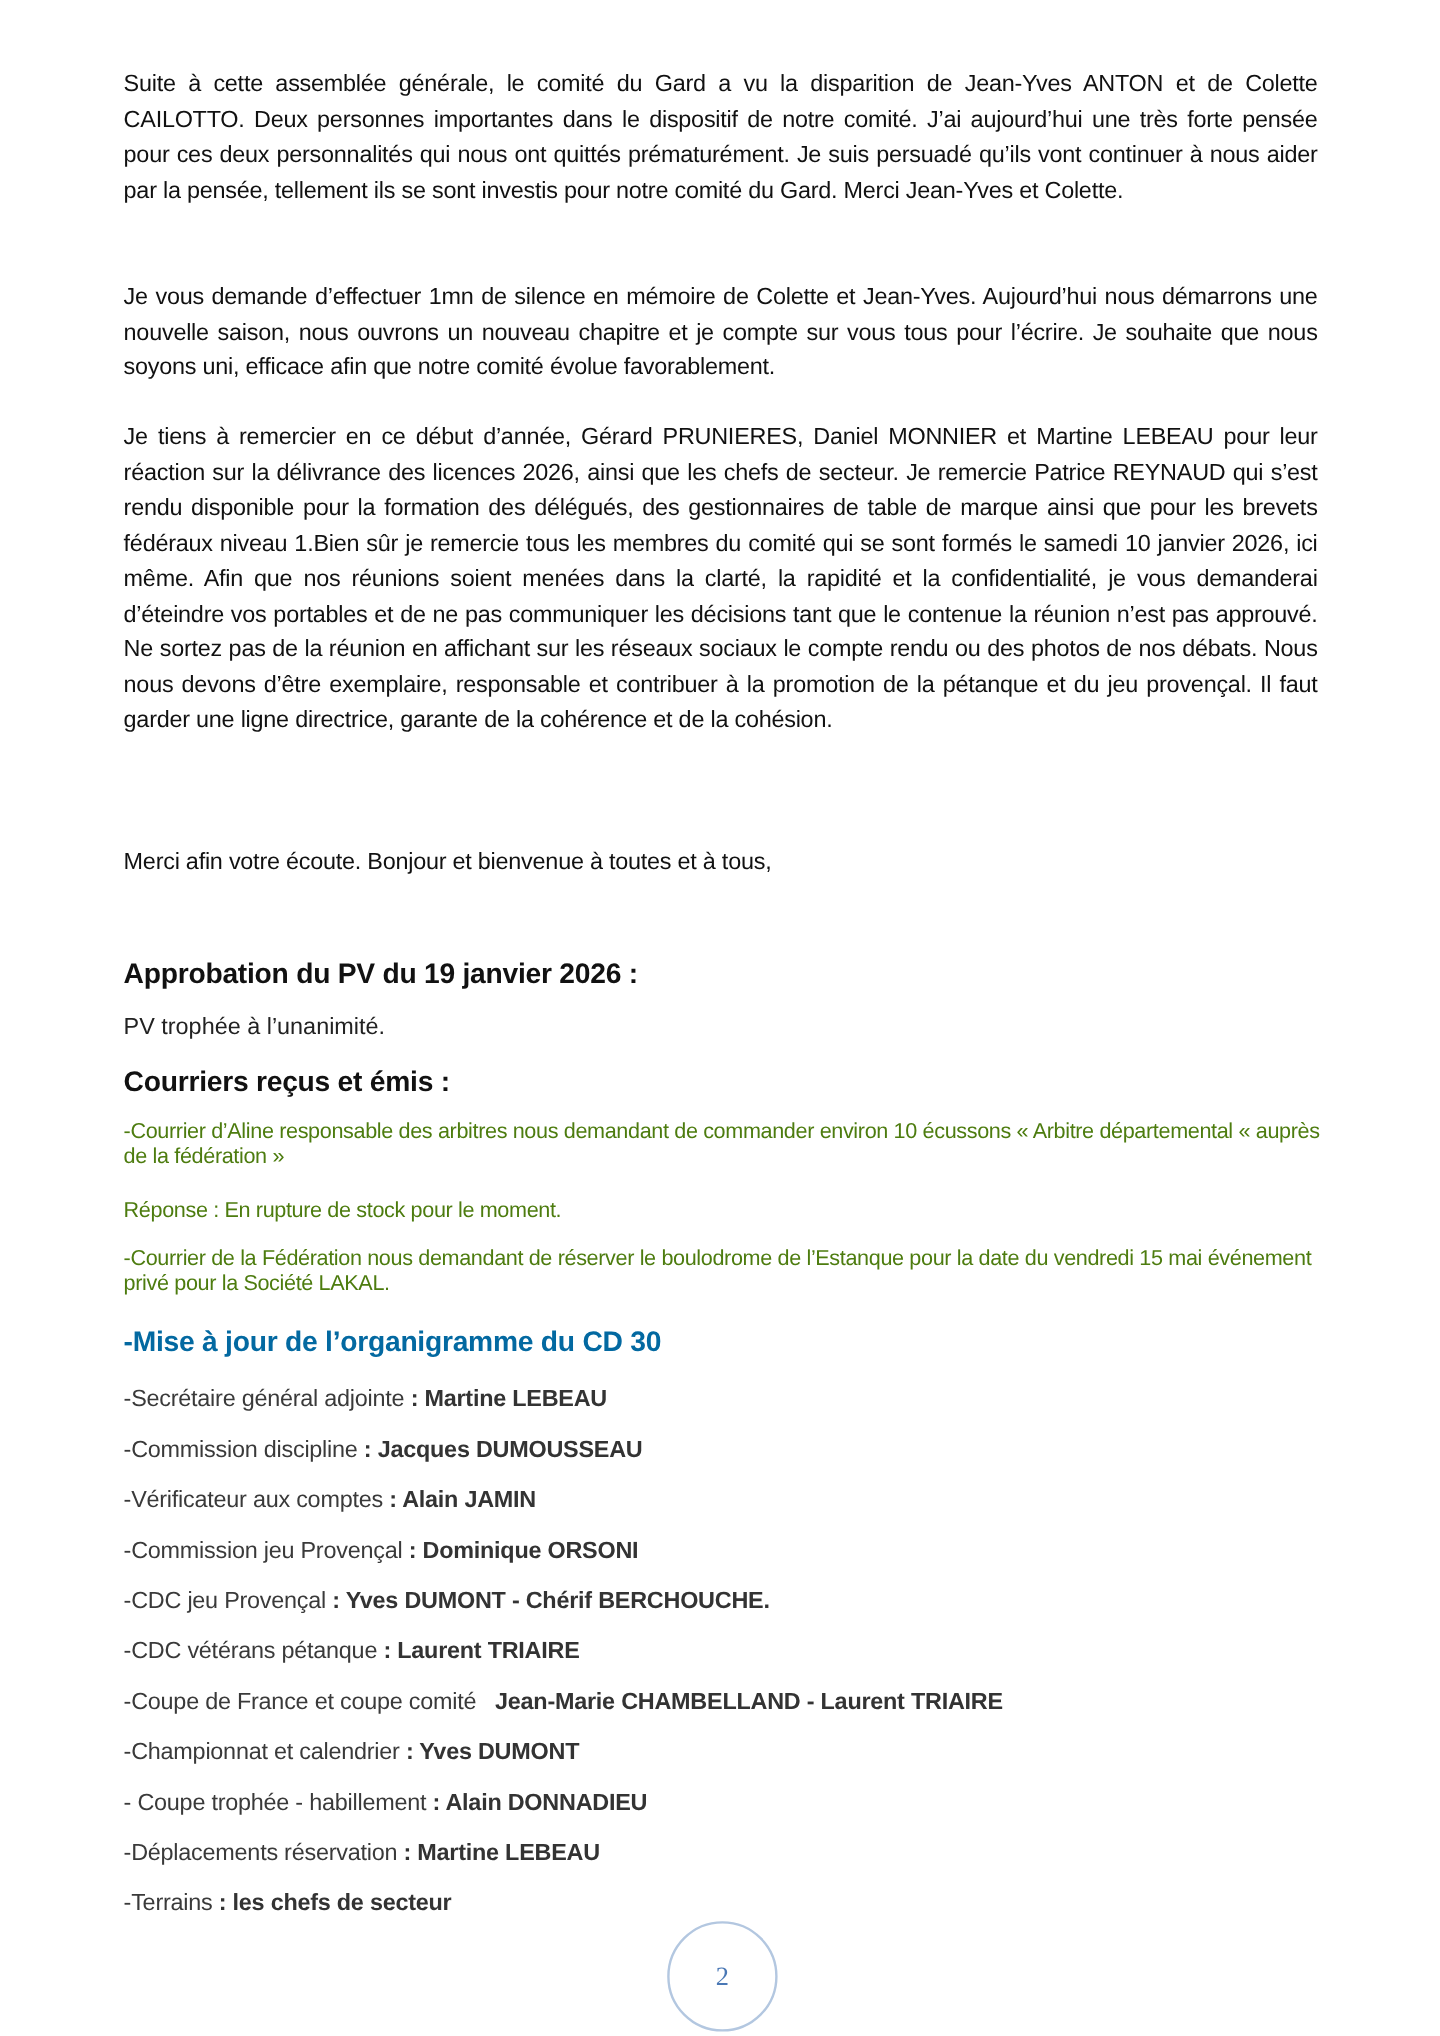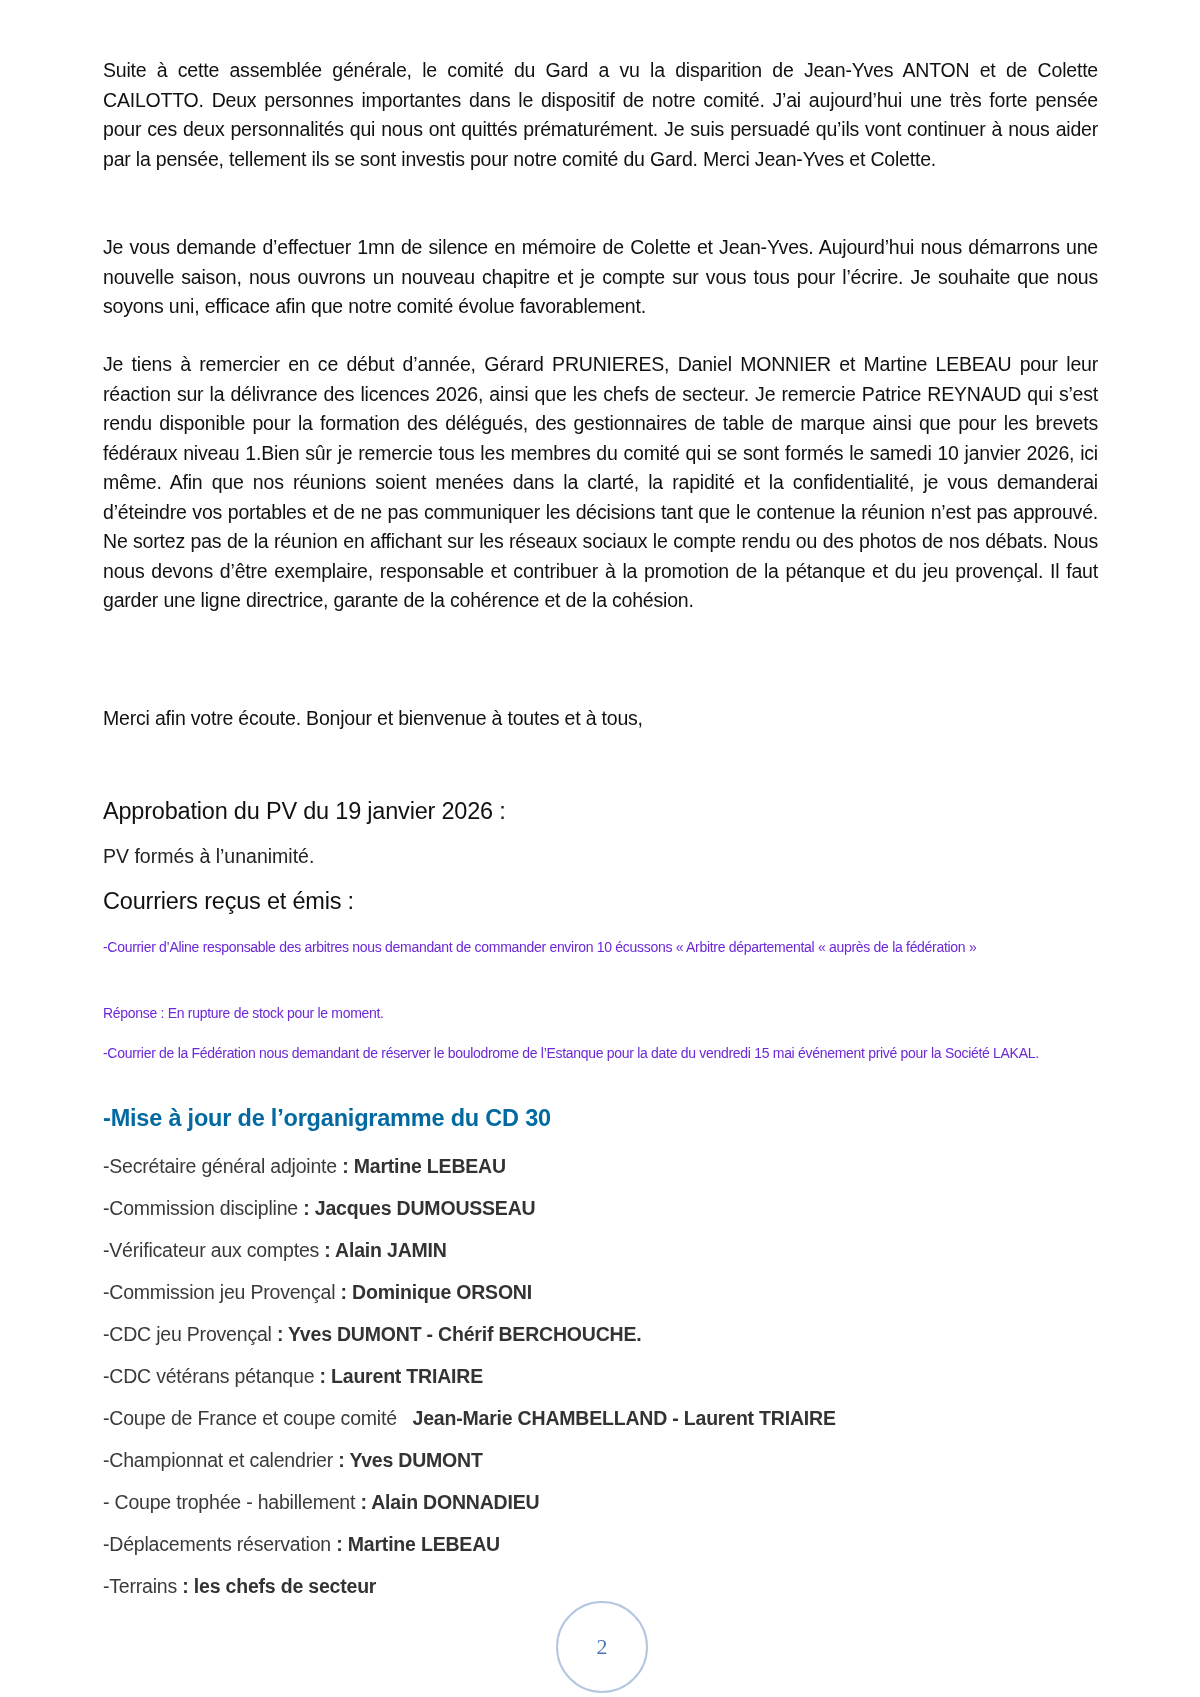--- a/index.html
+++ b/index.html
@@ -2,42 +2,42 @@
 <html><head>
   <meta charset="utf-8">
   <style>
     html, body { margin: 0; padding: 0; background: #ffffff; }
     body { width: 1200px; height: 1697px; position: relative; overflow: hidden;
            font-family: "Liberation Sans", "DejaVu Sans", sans-serif; color: #111111; }
     .page { position: absolute; left: 0; top: 0; width: 1200px; height: 1285px; }
     .para { position: absolute; left: 103px; width: 995px; font-size: 19.5px; line-height: 29.5px;
             text-align: justify; margin: 0; letter-spacing: -0.2px; }
     .para.last-left { text-align: left; }
-    .h2 { position: absolute; left: 103px; font-size: 23.5px; font-weight: normal; margin: 0; color: #111; letter-spacing: -0.2px; }
-    .small { position: absolute; left: 103px; width: 1000px; font-size: 14px; line-height: 31px; margin: 0; color: #6d28d9; letter-spacing: -0.3px; }
+    .h2 { position: absolute; left: 103px; font-size: 23.5px; font-weight: bold; margin: 0; color: #111; letter-spacing: -0.2px; }
+    .small { position: absolute; left: 103px; width: 1000px; font-size: 18px; line-height: 21px; margin: 0; color: #4d7c0f; letter-spacing: -0.3px; }
     .org-h { position: absolute; left: 103px; font-size: 23.5px; font-weight: bold; margin: 0; color: #0369a1; letter-spacing: -0.2px; }
     .org-line { position: absolute; left: 103px; font-size: 19.5px; line-height: 26px; margin: 0; color: #3a3a3a; white-space: nowrap; letter-spacing: -0.2px; }
     .org-line b { color: #333; }
     .pv { position: absolute; left: 103px; font-size: 19.5px; margin: 0; color: #222; }
     .pagenum { position: absolute; left: 556px; top: 1601px; width: 88px; height: 88px; border: 2px solid #b3c7e0;
                border-radius: 50%; display: flex; align-items: center; justify-content: center;
                font-family: "Liberation Serif", "DejaVu Serif", serif; font-size: 22px; color: #4a78b5; }
   </style>
 </head>
 <body>
 
 <div class="page">
 
   <p class="para" style="top:56px;">Suite à cette assemblée générale, le comité du Gard a vu la disparition de Jean-Yves ANTON et de Colette CAILOTTO. Deux personnes importantes dans le dispositif de notre comité. J’ai aujourd’hui une très forte pensée pour ces deux personnalités qui nous ont quittés prématurément. Je suis persuadé qu’ils vont continuer à nous aider par la pensée, tellement ils se sont investis pour notre comité du Gard. Merci Jean-Yves et Colette.</p>
   <p class="para" style="top:233px;">Je vous demande d’effectuer 1mn de silence en mémoire de Colette et Jean-Yves. Aujourd’hui nous démarrons une nouvelle saison, nous ouvrons un nouveau chapitre et je compte sur vous tous pour l’écrire. Je souhaite que nous soyons uni, efficace afin que notre comité évolue favorablement.</p>
   <p class="para" style="top:350px;">Je tiens à remercier en ce début d’année, Gérard PRUNIERES, Daniel MONNIER et Martine LEBEAU pour leur réaction sur la délivrance des licences 2026, ainsi que les chefs de secteur. Je remercie Patrice REYNAUD qui s’est rendu disponible pour la formation des délégués, des gestionnaires de table de marque ainsi que pour les brevets fédéraux niveau 1.Bien sûr je remercie tous les membres du comité qui se sont formés le samedi 10 janvier 2026, ici même. Afin que nos réunions soient menées dans la clarté, la rapidité et la confidentialité, je vous demanderai d’éteindre vos portables et de ne pas communiquer les décisions tant que le contenue la réunion n’est pas approuvé. Ne sortez pas de la réunion en affichant sur les réseaux sociaux le compte rendu ou des photos de nos débats. Nous nous devons d’être exemplaire, responsable et contribuer à la promotion de la pétanque et du jeu provençal. Il faut garder une ligne directrice, garante de la cohérence et de la cohésion.</p>
   <p class="para last-left" style="top:704px;">Merci afin votre écoute. Bonjour et bienvenue à toutes et à tous,</p>
 
   <h2 class="h2" style="top:798px;">Approbation du PV du 19 janvier 2026 :</h2>
-  <p class="pv" style="top:845px;">PV formés à l’unanimité.</p>
+  <p class="pv" style="top:845px;">PV trophée à l’unanimité.</p>
 
   <h2 class="h2" style="top:888px;">Courriers reçus et émis :</h2>
   <p class="small" style="top:932px;">-Courrier d’Aline responsable des arbitres nous demandant de commander environ 10 écussons « Arbitre départemental « auprès de la fédération »</p>
   <p class="small" style="top:998px;">Réponse : En rupture de stock pour le moment.</p>
   <p class="small" style="top:1038px;">-Courrier de la Fédération nous demandant de réserver le boulodrome de l’Estanque pour la date du vendredi 15 mai événement privé pour la Société LAKAL.</p>
 
   <h2 class="org-h" style="top:1105px;">-Mise à jour de l’organigramme du CD 30</h2>
 
   <p class="org-line" style="top:1153px;"><span>-Secrétaire général adjointe </span><b>: </b><b>Martine LEBEAU</b></p>
   <p class="org-line" style="top:1195px;"><span>-Commission discipline </span><b>: </b><b>Jacques DUMOUSSEAU</b></p>

